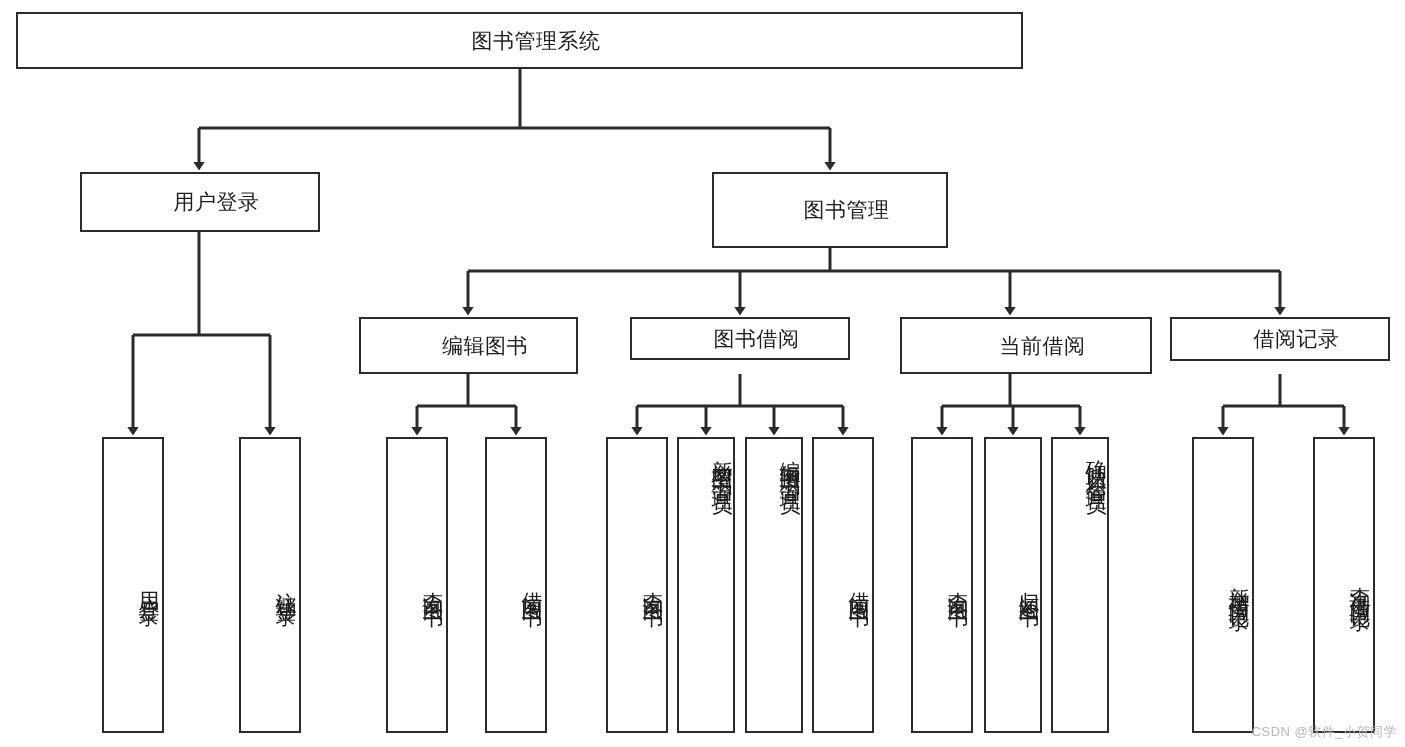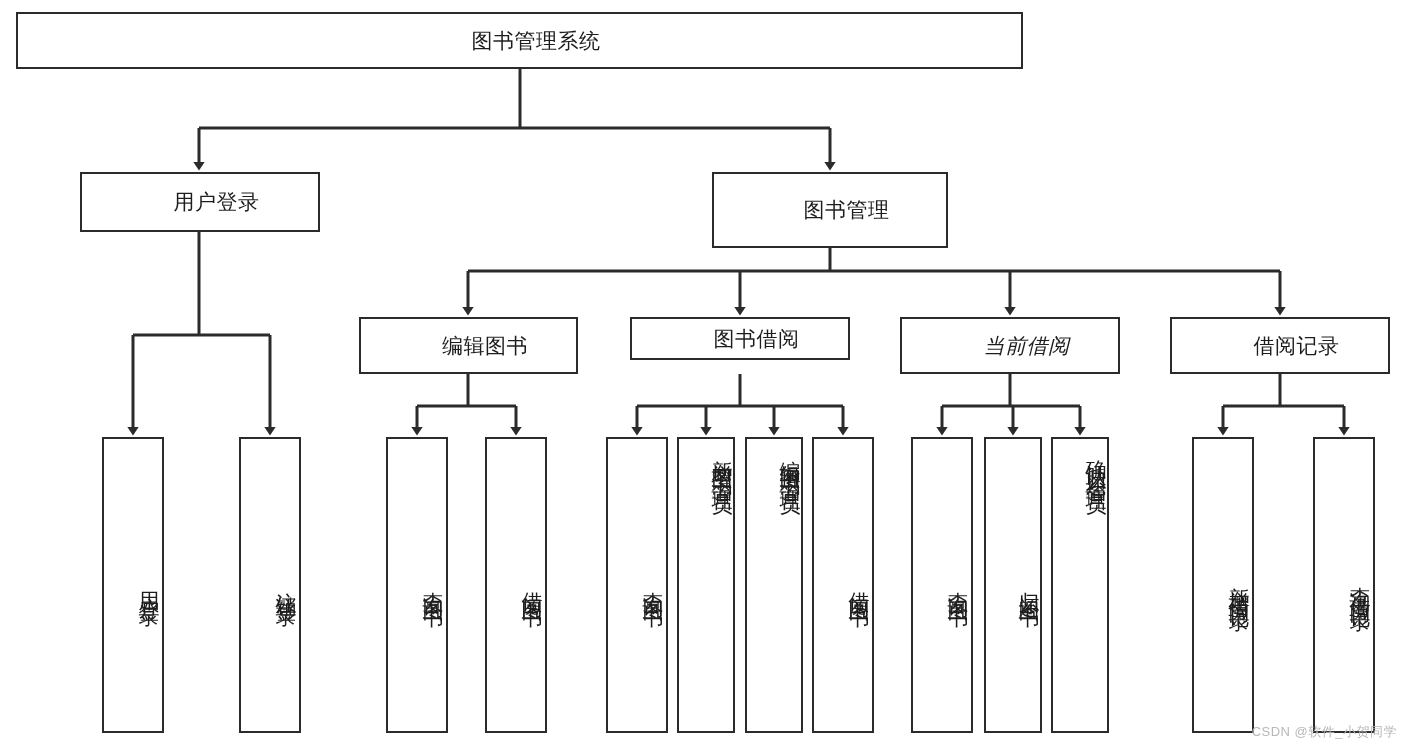--- a/index.html
+++ b/index.html
@@ -147,24 +147,24 @@
   <div class="node-box" style="left:712px; top:172px; width:236px; height:76px;">
     <span class="node-label-h">图书管理</span>
   </div>
 
   <div class="node-box" style="left:359px; top:317px; width:219px; height:57px;">
     <span class="node-label-h">编辑图书</span>
   </div>
   <div class="node-box" style="left:630px; top:317px; width:220px; height:43px;">
     <span class="node-label-h">图书借阅</span>
   </div>
-  <div class="node-box" style="left:900px; top:317px; width:220px; height:57px;font-style:italic;">
+  <div class="node-box" style="left:900px; top:317px; width:252px; height:57px;">
     <span class="node-label-h">当前借阅</span>
   </div>
-  <div class="node-box" style="left:1170px; top:317px; width:220px; height:57px;">
+  <div class="node-box" style="left:1170px; top:317px; width:220px; height:44px;">
     <span class="node-label-h">借阅记录</span>
   </div>
 
   <div class="node-box leaf" style="left:102px; top:437px; width:62px; height:296px;">
     <span class="leaf-inner">
         <span class="node-label-v">用户登录</span>
       </span>
   </div>
   <div class="node-box leaf" style="left:239px; top:437px; width:62px; height:296px;">
     <span class="leaf-inner">

